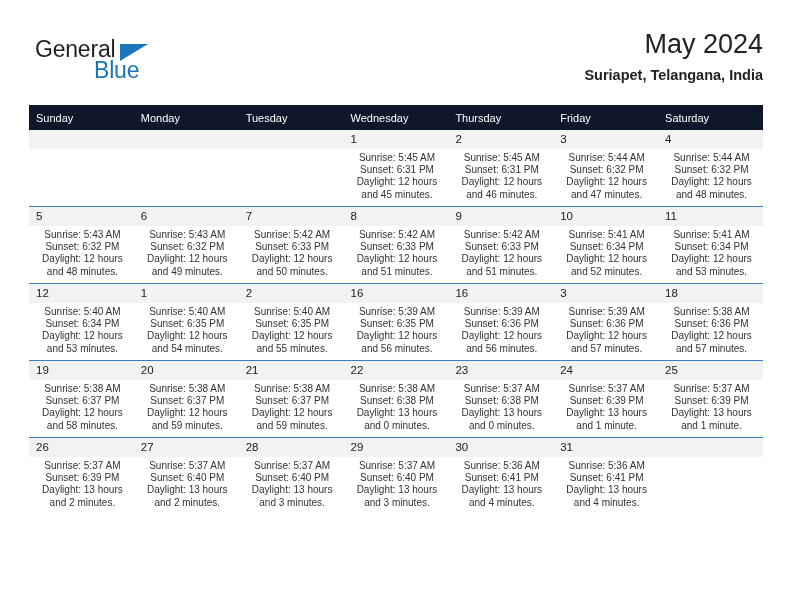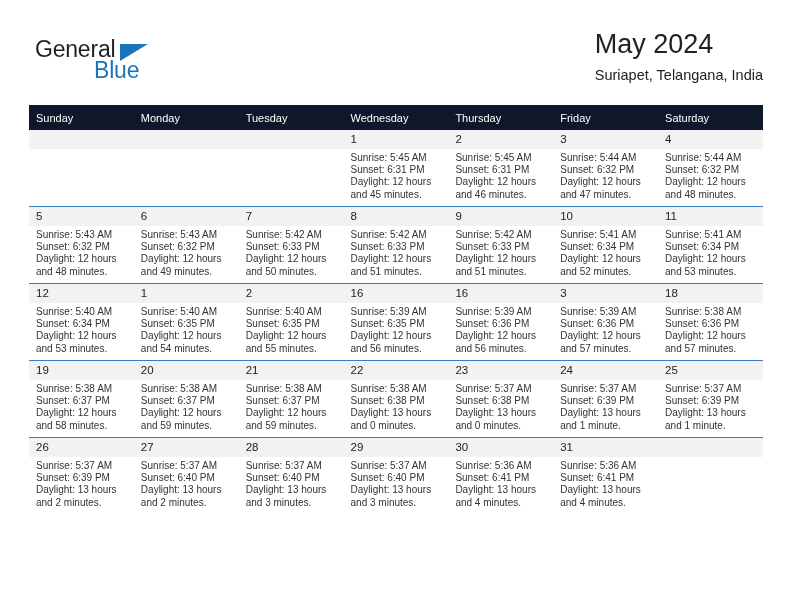--- a/index.html
+++ b/index.html
@@ -61,33 +61,35 @@
     width: 0;
     height: 0;
     border-left: 28px solid #1b75bb;
     border-bottom: 17px solid transparent;
   }
 
   .title-block {
     position: absolute;
     right: 0;
     top: 0;
+    text-align: right;
   }
   .cal-title {
     font-size: 27px;
     color: #222222;
     line-height: 32px;
     white-space: nowrap;
   }
   .cal-subtitle {
     font-size: 14.5px;
     color: #222222;
     line-height: 22px;
     margin-top: 4px;
     white-space: nowrap;
+    font-weight: bold;
   }
 
   
   .calendar {
     position: absolute;
     left: 29px;
     top: 105px;
     width: 734px;
     border-collapse: collapse;
     table-layout: fixed;
@@ -126,20 +128,21 @@
   }
   .cell-empty .daynum {
     background: #f2f2f2;
     color: transparent;
   }
   .lines {
     padding: 3px 5px 0 7px;
     font-size: 10px;
     line-height: 12.2px;
     color: #333333;
+    text-align: center;
   }
   .lines div {
     white-space: nowrap;
   }
 </style>
 </head>
 <body>
 
 <div class="page">
 

